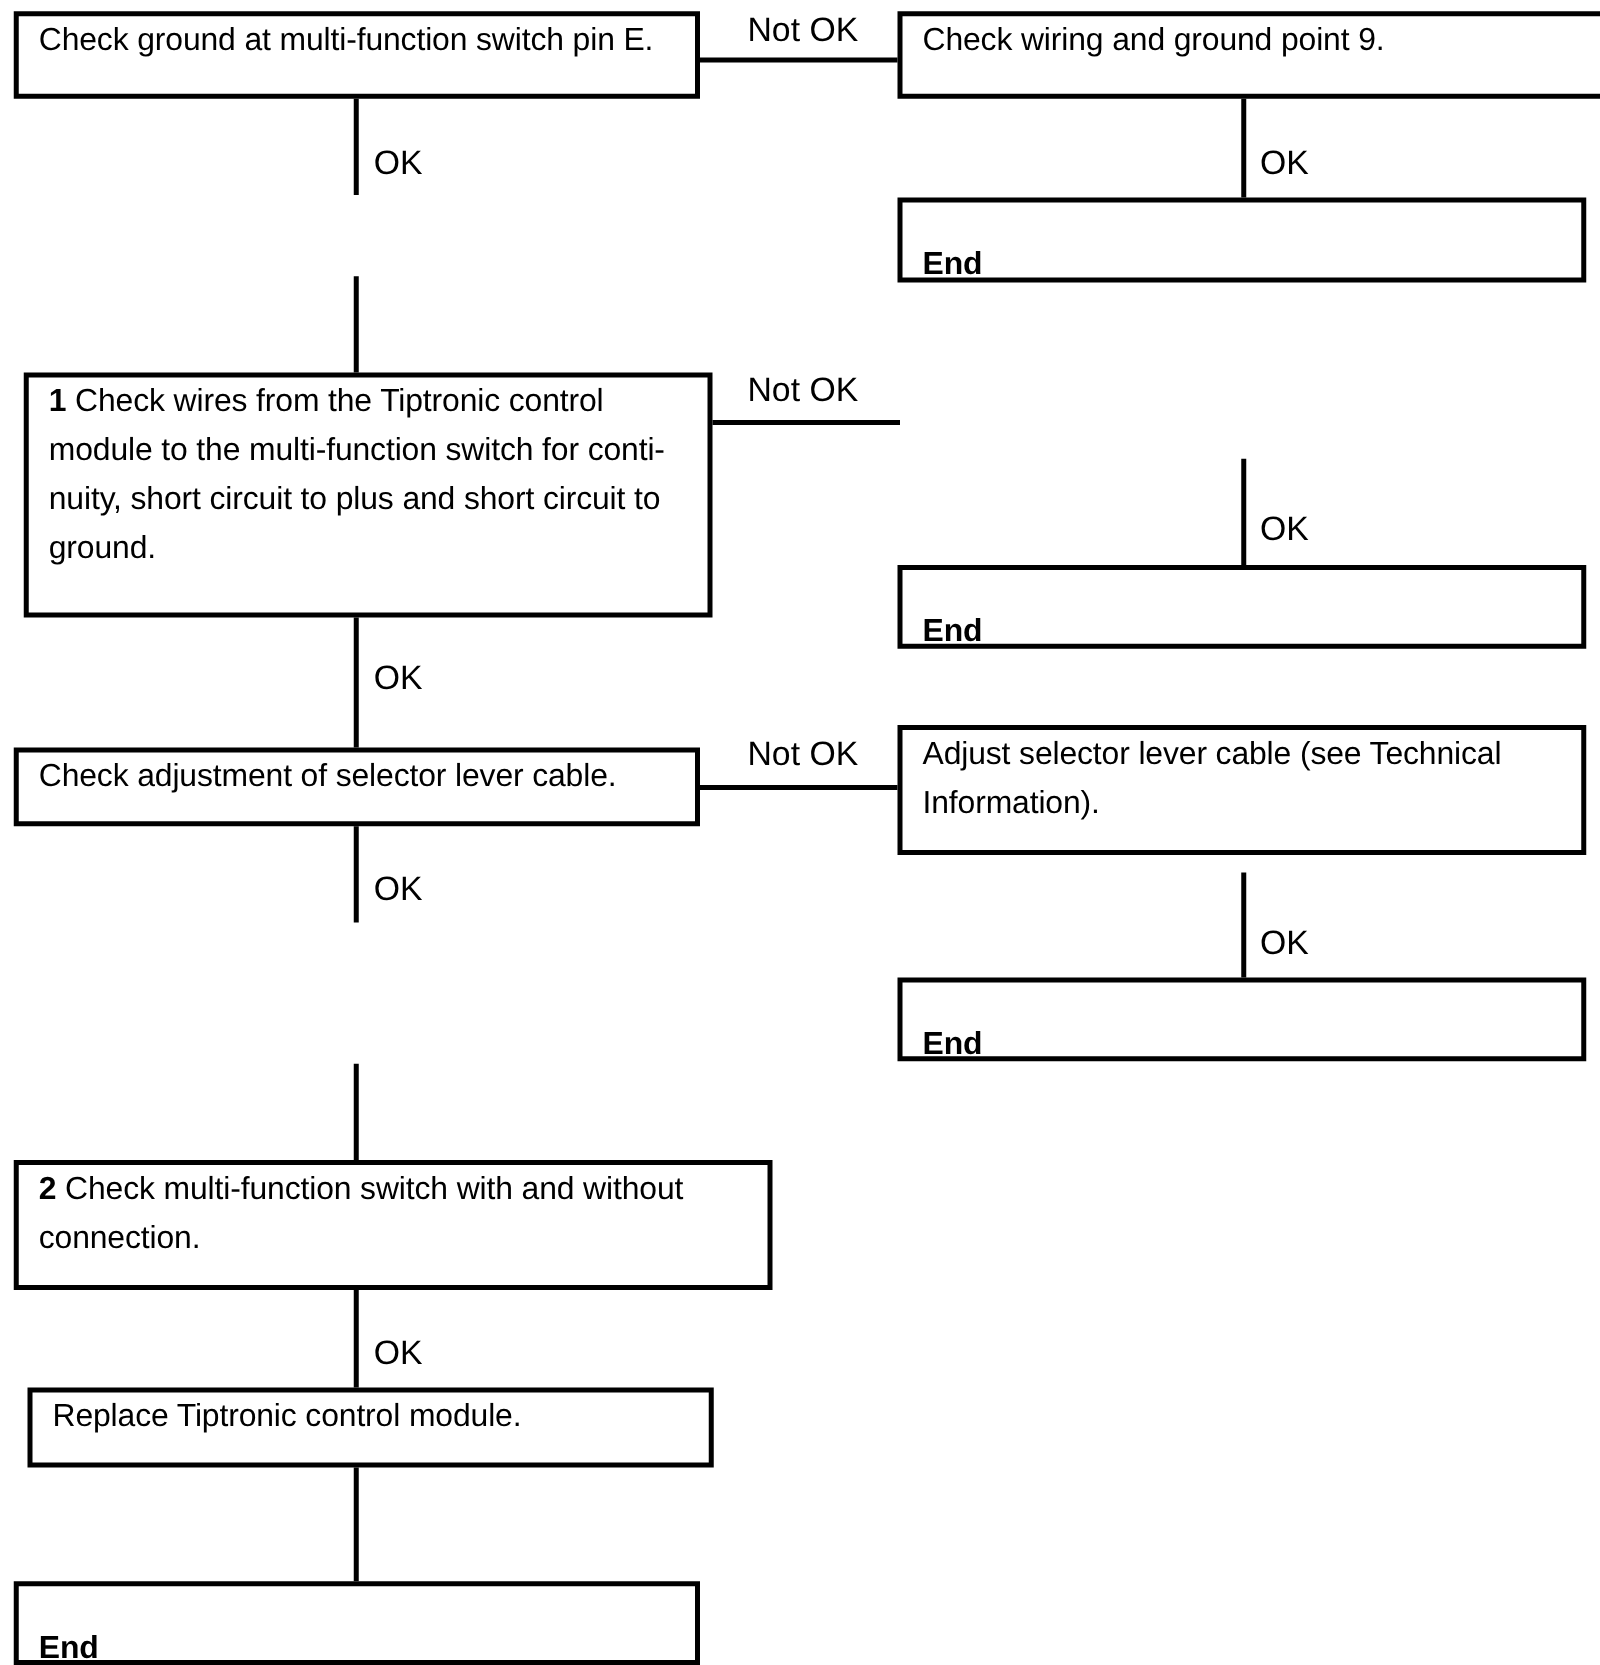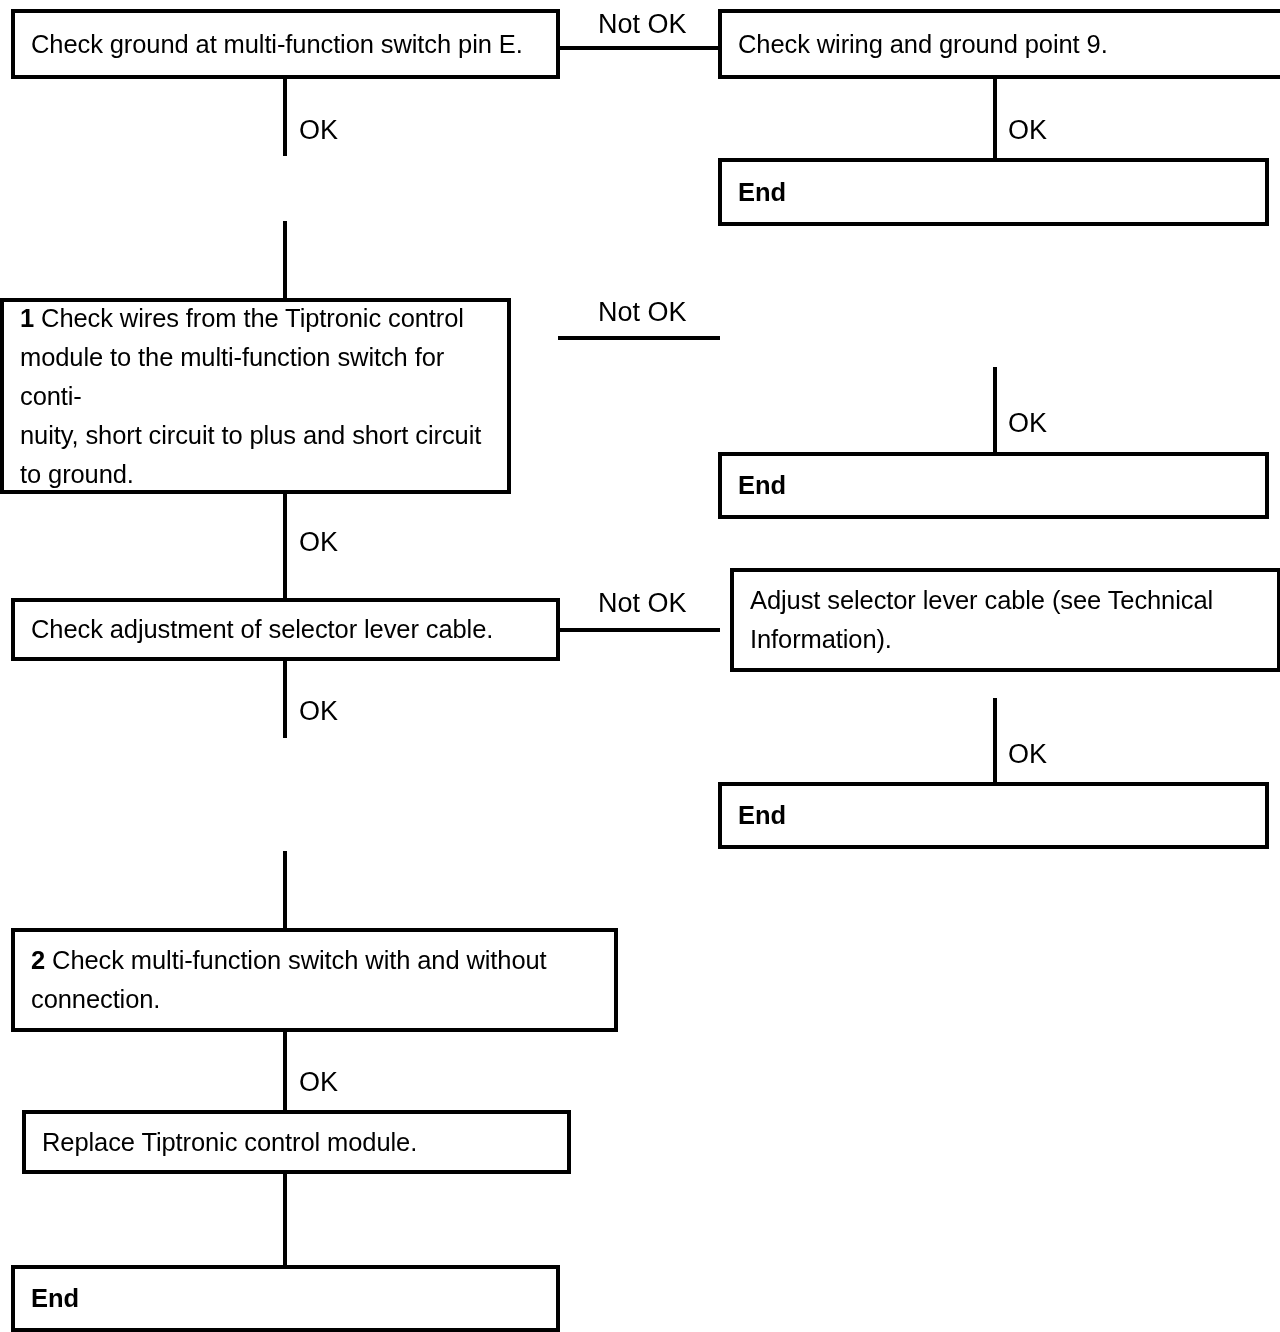--- a/index.html
+++ b/index.html
@@ -14,36 +14,36 @@
     background: #ffffff;
     font-family: "Liberation Sans", sans-serif;
     overflow: hidden;
   }
   .node {
     position: absolute;
     box-sizing: border-box;
     border: 4px solid #000000;
     background: #ffffff;
     display: flex;
-    align-items: center;
     padding: 0 16px;
     z-index: 3;
   }
   .node .txt {
     font-size: 25.5px;
     line-height: 39px;
     color: #000000;
     letter-spacing: -0.1px;
     white-space: pre-line;
   }
   .node .txt b {
     font-weight: bold;
   }
   .node.terminal .txt {
     font-weight: bold;
+    margin-top: 30px;
   }
   .edge-v {
     position: absolute;
     width: 4px;
     background: #000000;
     z-index: 1;
   }
   .edge-h {
     position: absolute;
     height: 4px;
@@ -79,21 +79,21 @@
   <div class="edge-label" style="left:1008px; top:116px;">OK</div>
 
   <div class="node terminal" style="left:718px; top:158px; width:551px; height:68px;">
     <span class="txt">End</span>
   </div>
 
   <div class="edge-v" style="left:283px; top:77px; height:79px;"></div>
   <div class="edge-label" style="left:299px; top:116px;">OK</div>
   <div class="edge-v" style="left:283px; top:221px; height:79px;"></div>
 
-  <div class="node" style="left:0; top:298px; width:511px; height:196px;">
+  <div class="node" style="left:19px; top:298px; width:551px; height:196px;">
     <span class="txt"><b>1</b> <span>Check wires from the Tiptronic control module to the multi-function switch for conti-
 nuity, short circuit to plus and short circuit to ground.</span></span>
   </div>
 
   <div class="edge-h" style="left:558px; top:336px; width:162px;"></div>
   <div class="edge-label" style="left:598px; top:298px;">Not OK</div>
 
 
   <div class="edge-v" style="left:993px; top:367px; height:87px;"></div>
   <div class="edge-label" style="left:1008px; top:409px;">OK</div>
@@ -105,21 +105,21 @@
   <div class="edge-v" style="left:283px; top:492px; height:108px;"></div>
   <div class="edge-label" style="left:299px; top:528px;">OK</div>
 
   <div class="node" style="left:11px; top:598px; width:549px; height:63px;">
     <span class="txt">Check adjustment of selector lever cable.</span>
   </div>
 
   <div class="edge-h" style="left:558px; top:628px; width:162px;"></div>
   <div class="edge-label" style="left:598px; top:589px;">Not OK</div>
 
-  <div class="node" style="left:718px; top:568px; width:551px; height:104px;margin-left:12px;">
+  <div class="node" style="left:718px; top:580px; width:551px; height:104px;">
     <span class="txt">Adjust selector lever cable (see Technical Information).</span>
   </div>
 
   <div class="edge-v" style="left:993px; top:698px; height:86px;"></div>
   <div class="edge-label" style="left:1008px; top:740px;">OK</div>
 
   <div class="node terminal" style="left:718px; top:782px; width:551px; height:67px;">
     <span class="txt">End</span>
   </div>
 

